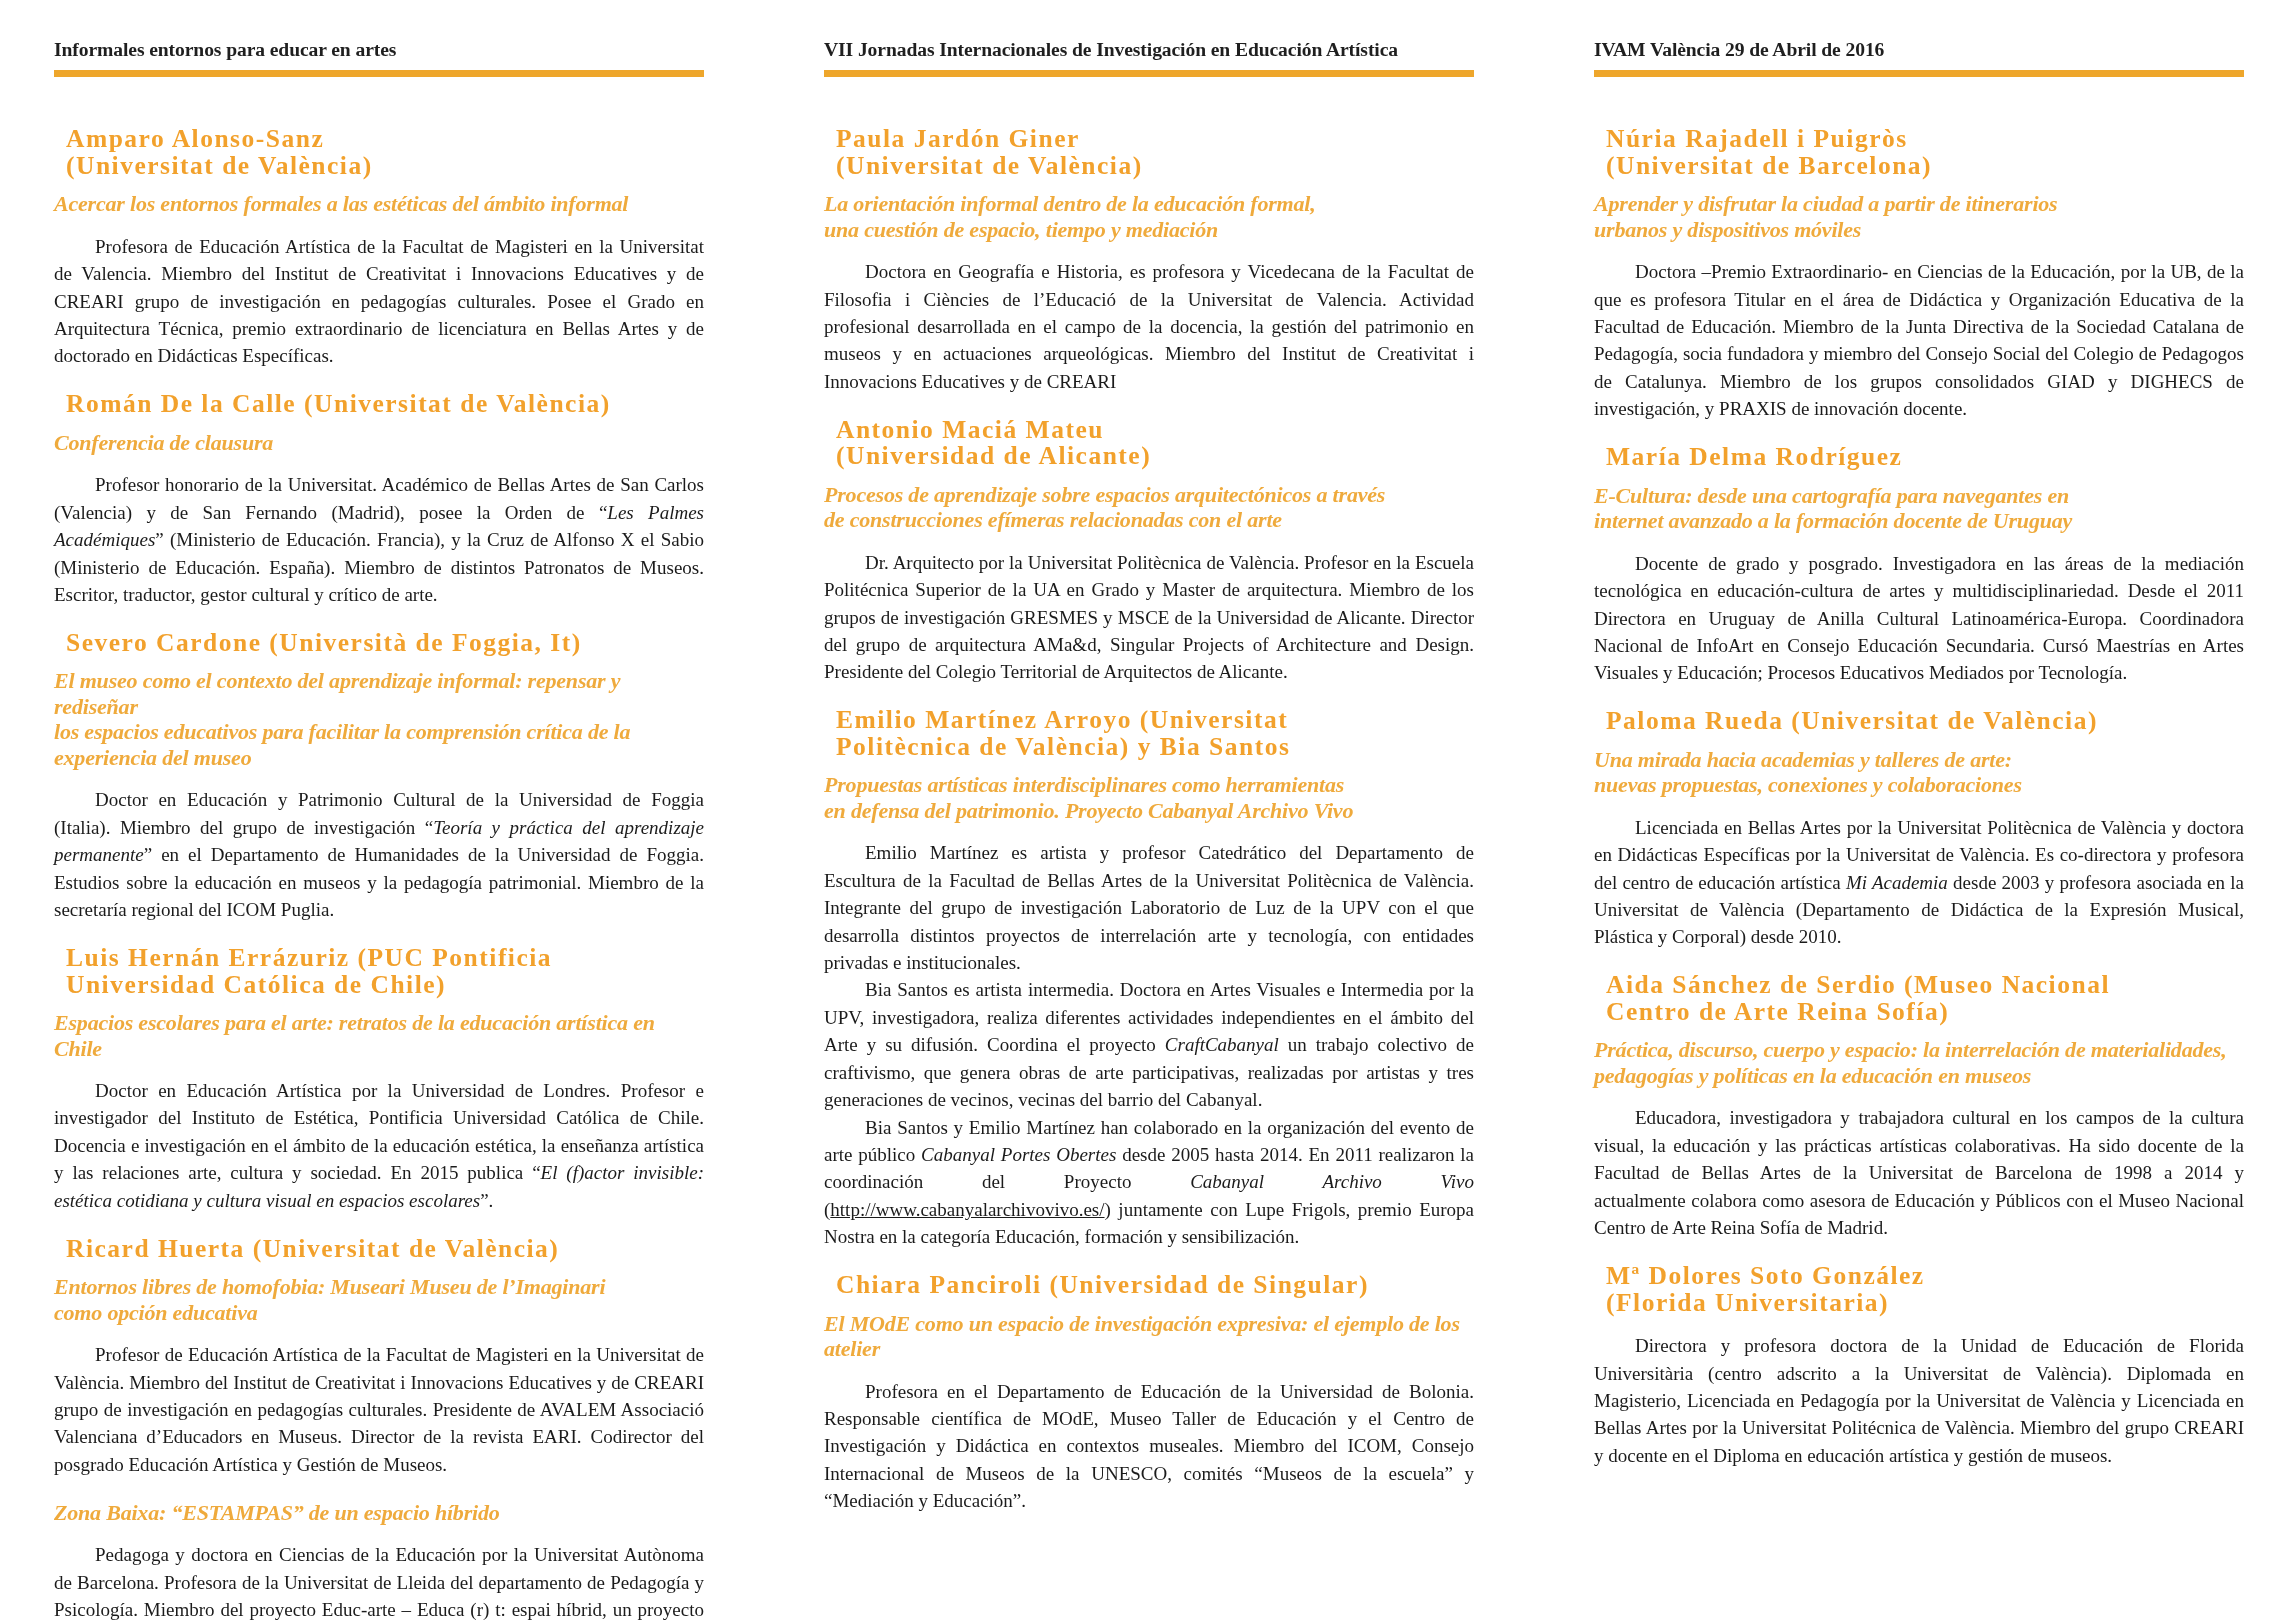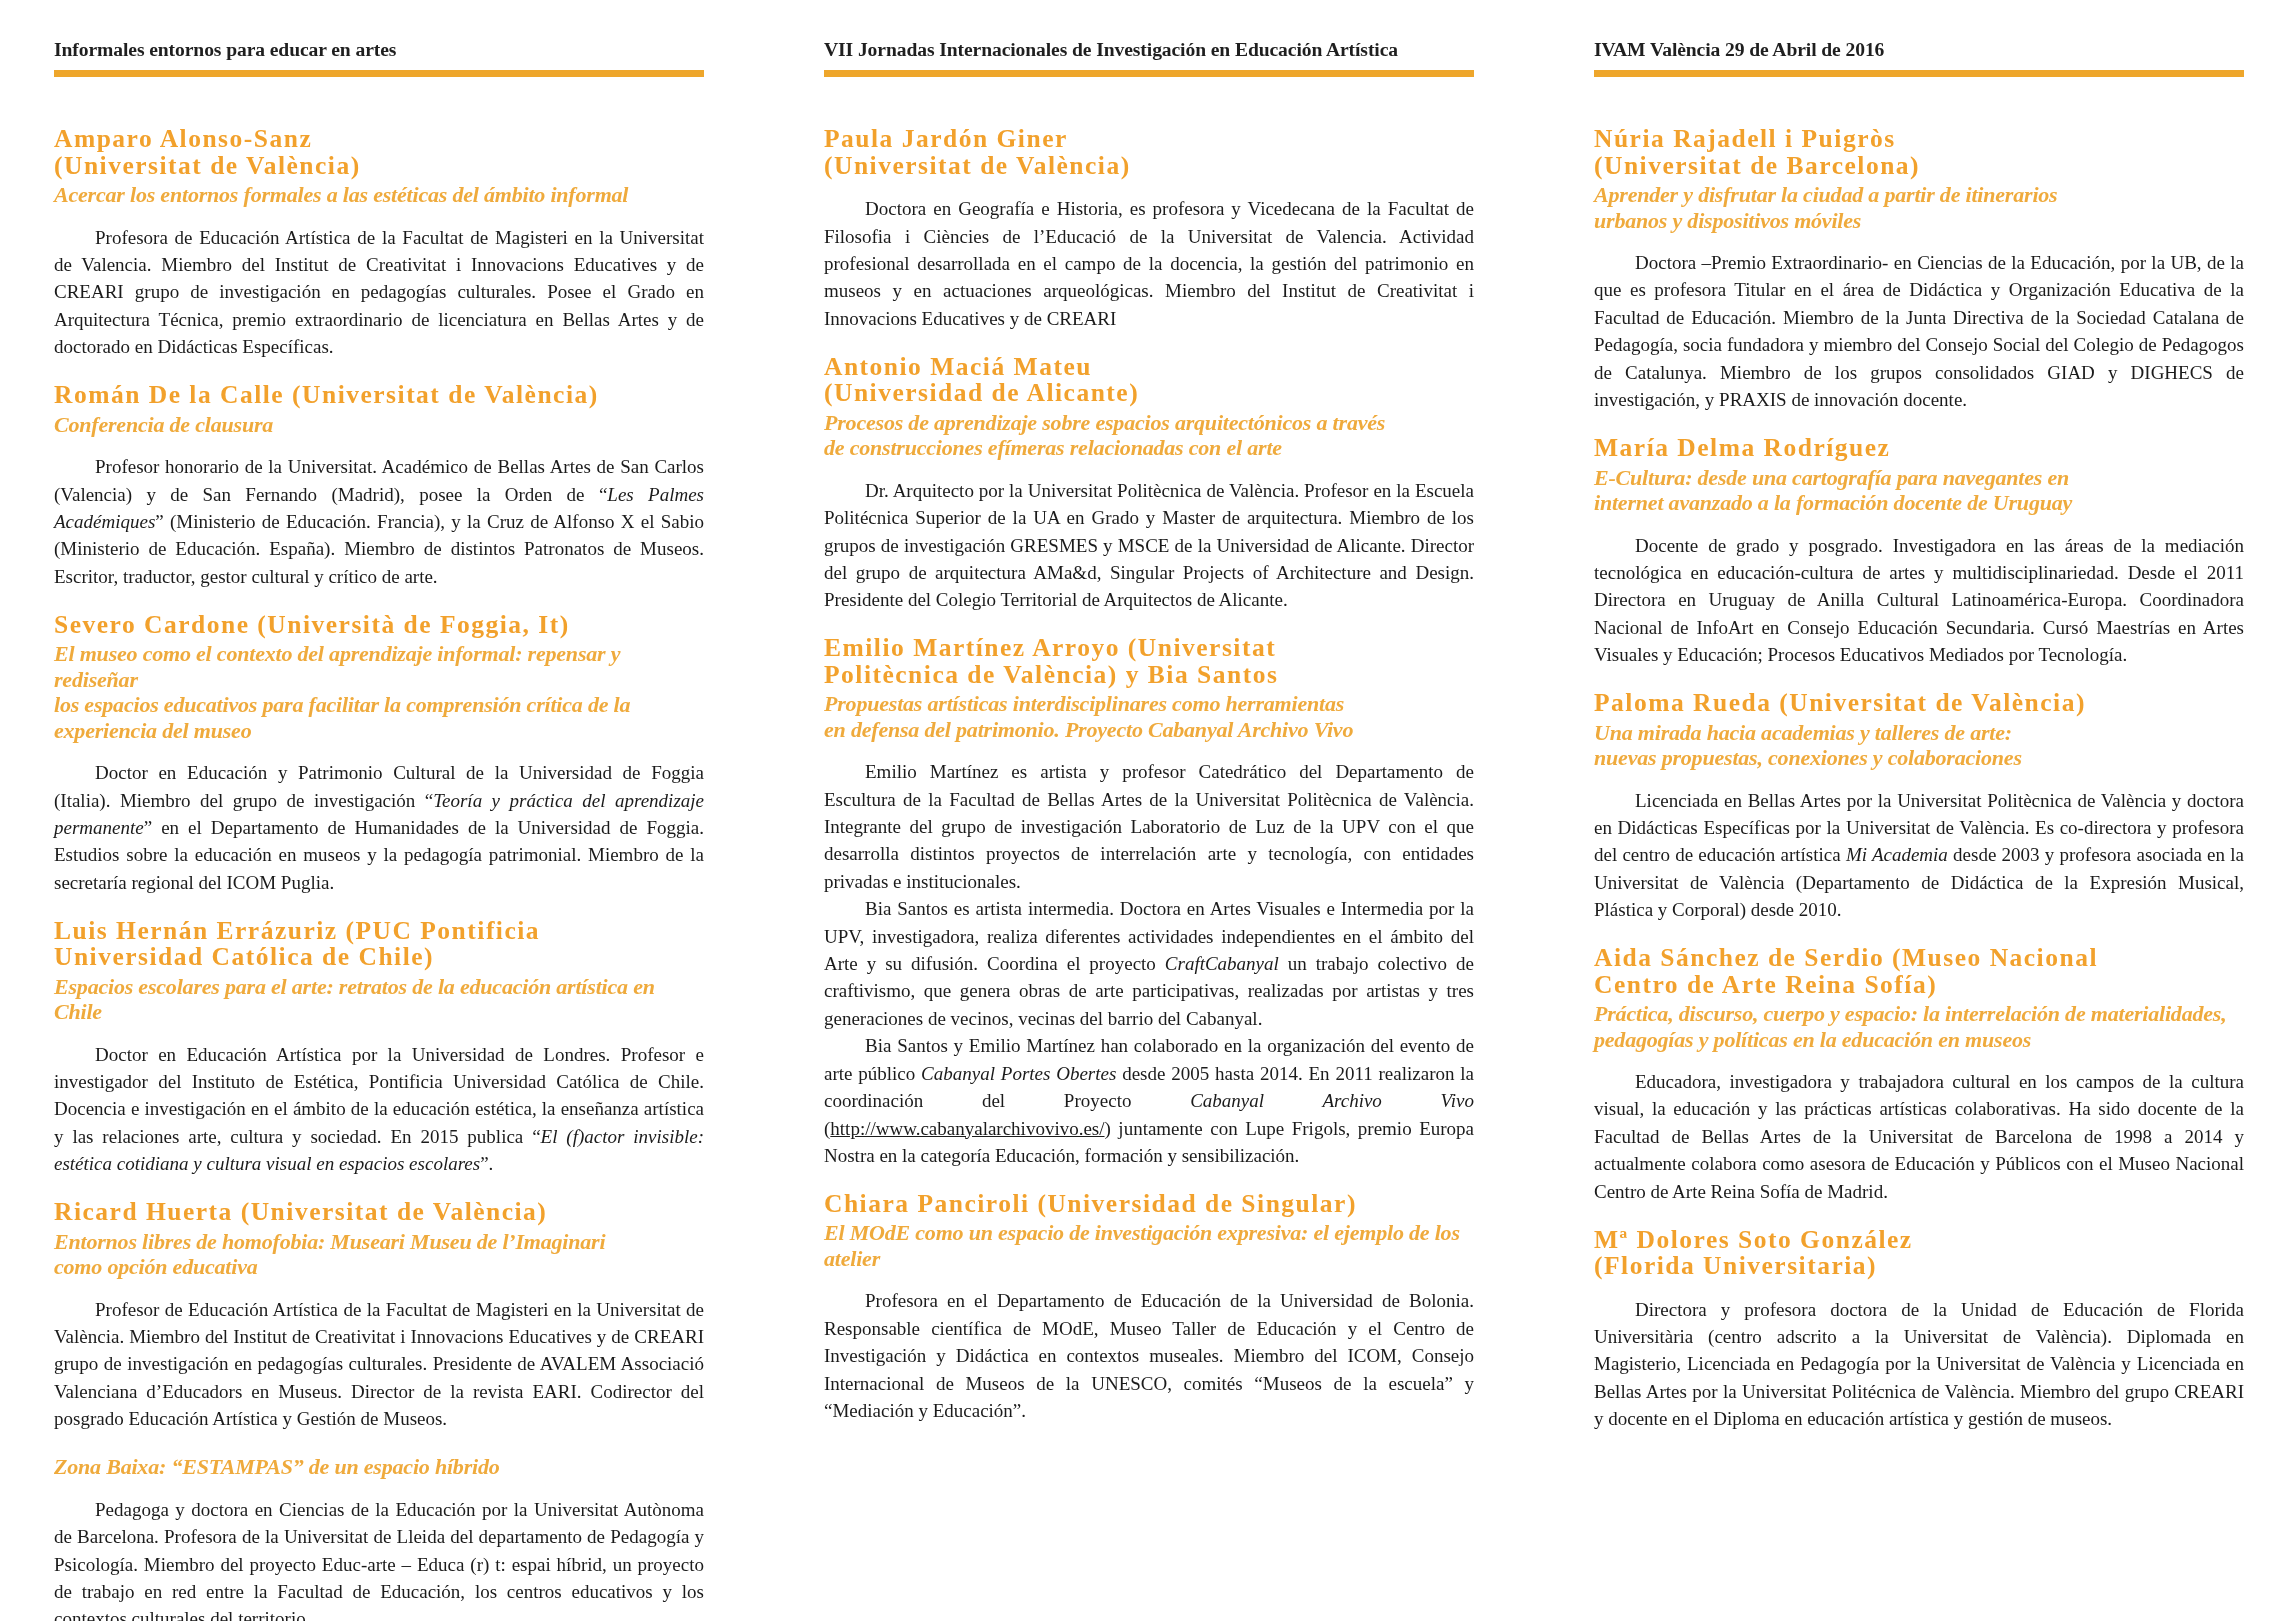--- a/index.html
+++ b/index.html
@@ -25,21 +25,21 @@
   }
   .column{flex:1 1 0;min-width:0;}
   .col-header{margin:0 0 49px 0;}
   .col-title{
     font-size:19.6px;font-weight:bold;line-height:25.5px;
     letter-spacing:-0.1px;white-space:nowrap;color:#1F1F1F;
   }
   .rule{height:6.9px;background:var(--rule-orange);margin-top:7.8px;}
   .bio + .bio{margin-top:21.6px;}
   .name{
-    margin:0;
+    margin:12px;
     font-size:25.5px;font-weight:bold;line-height:26.5px;
     letter-spacing:1.5px;
     color:var(--heading-orange);
     white-space:pre-line;
   }
   .subtitle{
     margin:2.9px 0 0 0;
     font-size:22px;font-weight:bold;font-style:italic;line-height:25.5px;
     letter-spacing:-0.2px;
     color:var(--subtitle-orange);
@@ -122,20 +122,22 @@
 
   <section class="column">
     <header class="col-header">
       <div class="col-title">VII Jornadas Internacionales de Investigación en Educación Artística</div>
       <div class="rule"></div>
     </header>
 
     <article class="bio">
       <h2 class="name">Paula Jardón Giner
 (Universitat de València)</h2>
+      <p class="subtitle">La orientación informal dentro de la educación formal,
+una cuestión de espacio, tiempo y mediación</p>
       <div class="body">
         <p>Doctora en Geografía e Historia, es profesora y Vicedecana de la Facultat de Filosofia i Ciències de l’Educació de la Universitat de Valencia. Actividad profesional desarrollada en el campo de la docencia, la gestión del patrimonio en museos y en actuaciones arqueológicas. Miembro del Institut de Creativitat i Innovacions Educatives y de CREARI</p>
       </div>
     </article>
 
     <article class="bio">
       <h2 class="name">Antonio Maciá Mateu
 (Universidad de Alicante)</h2>
       <p class="subtitle">Procesos de aprendizaje sobre espacios arquitectónicos a través
 de construcciones efímeras relacionadas con el arte</p>

